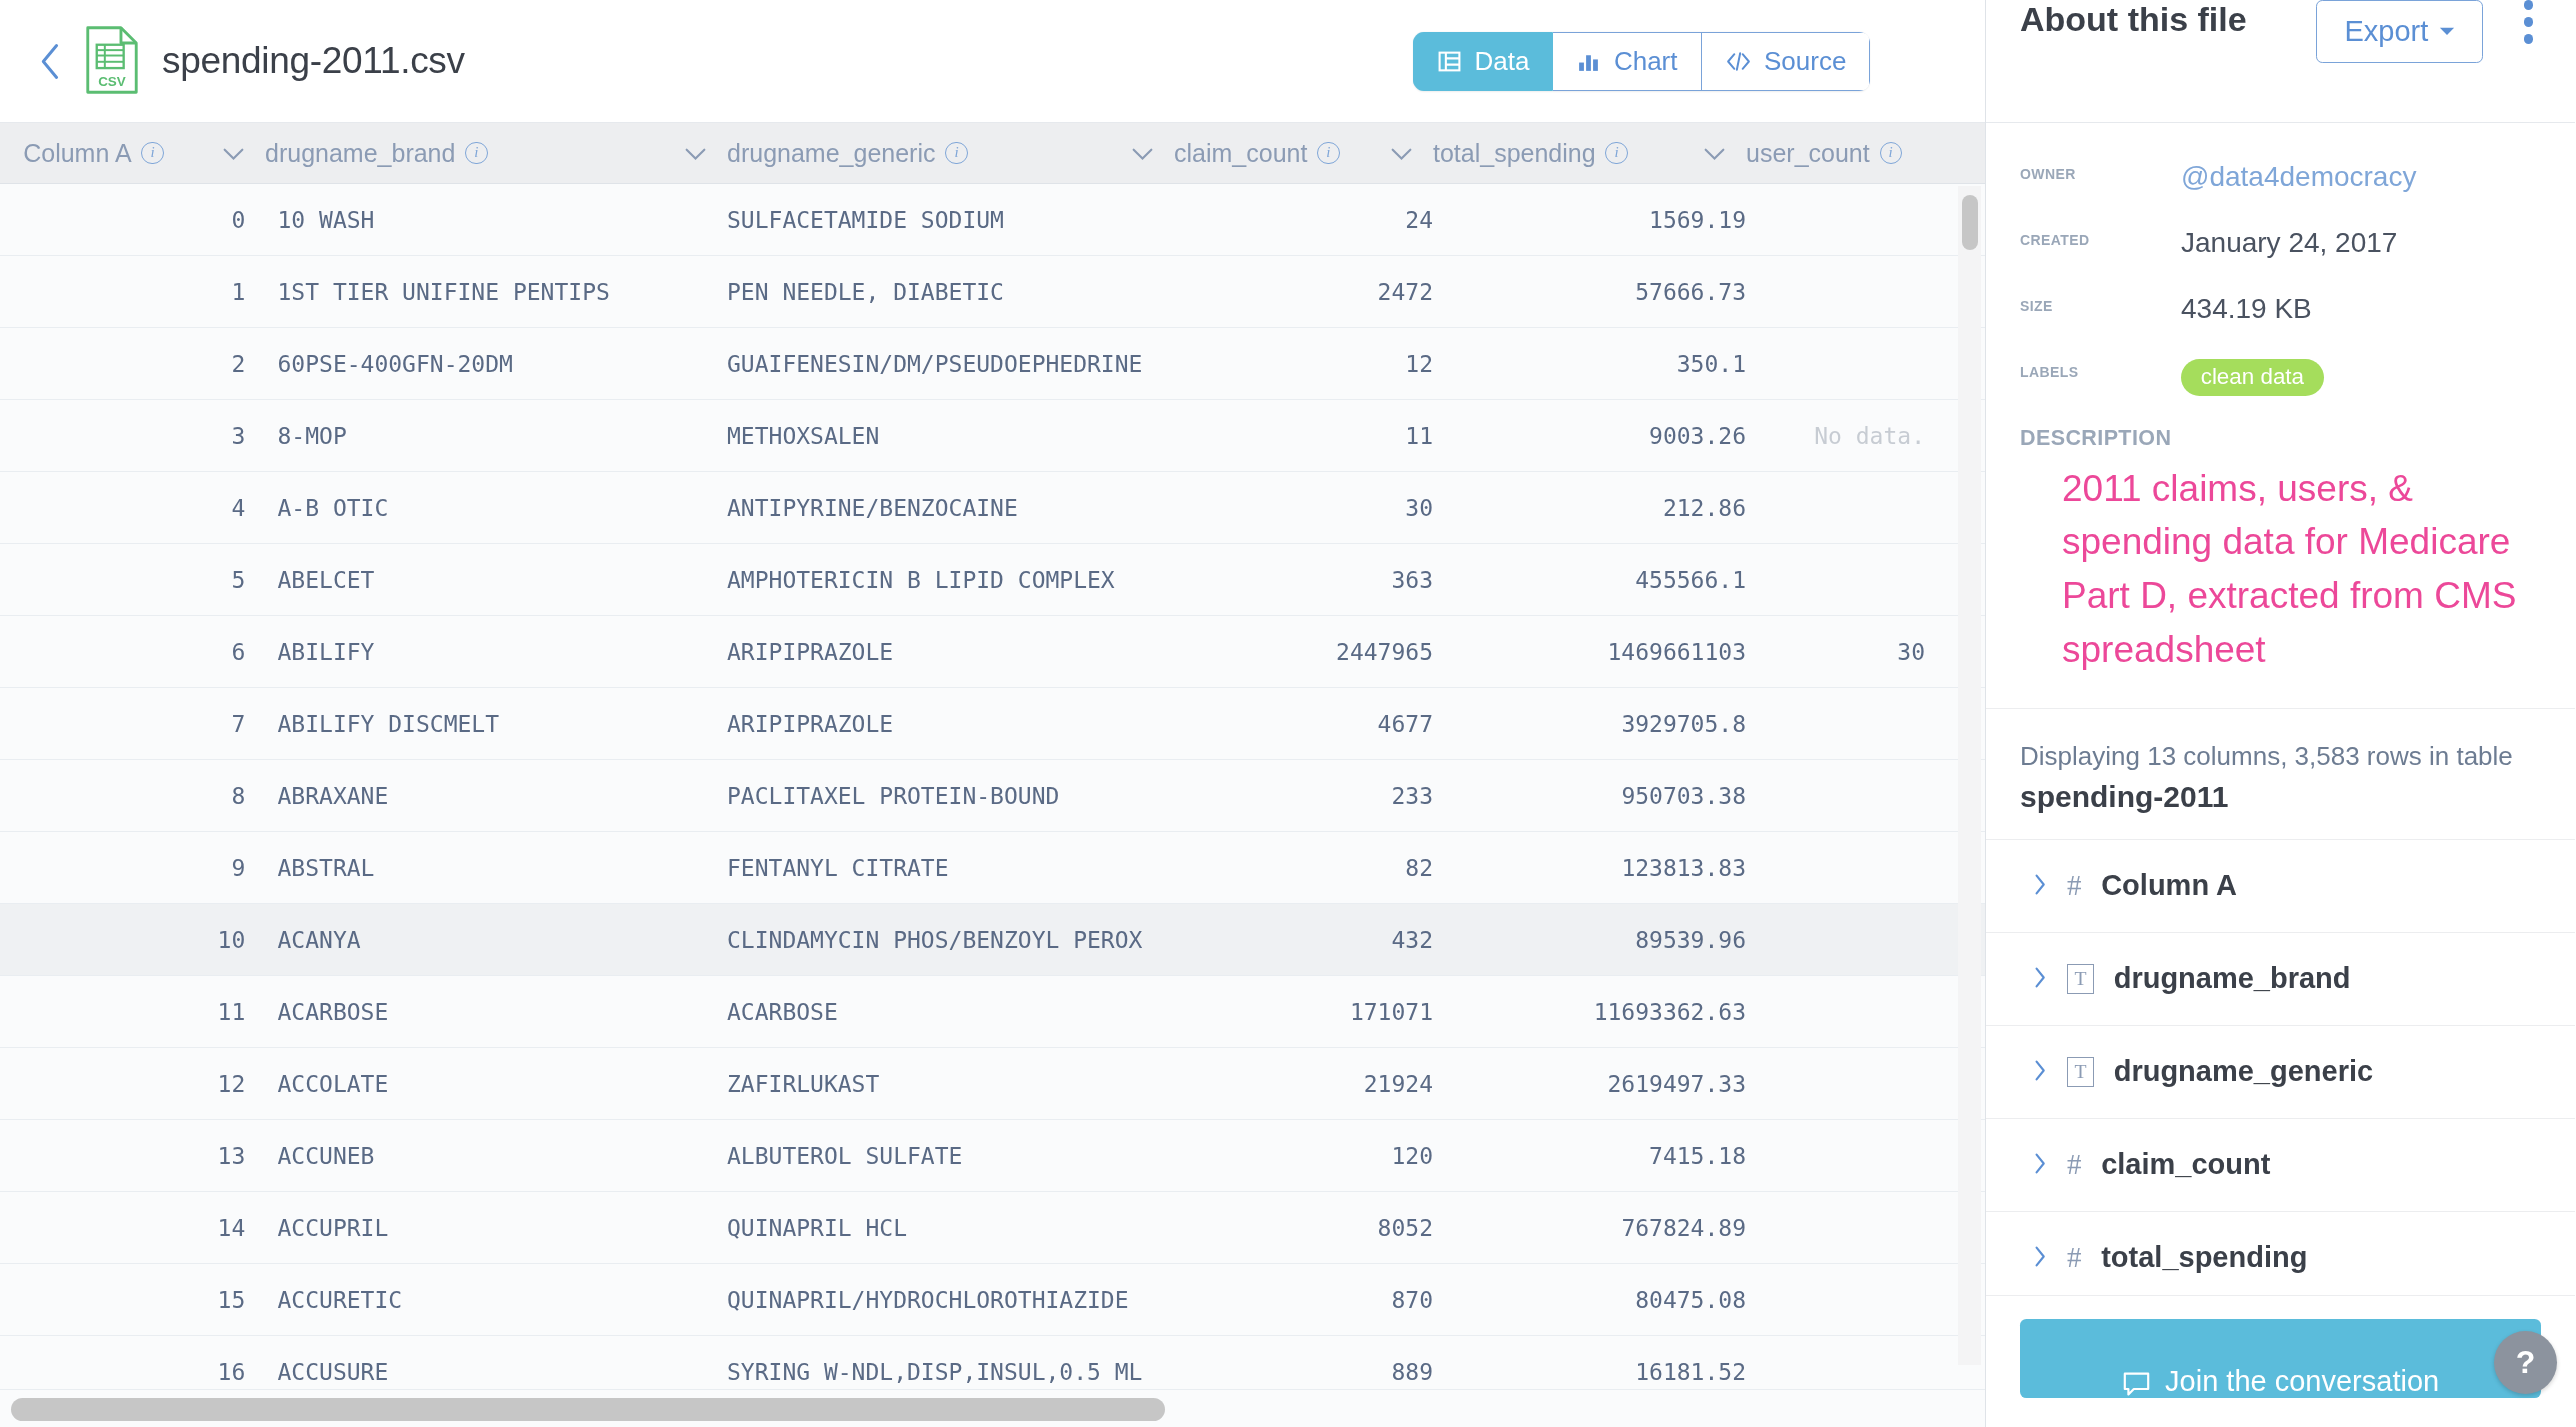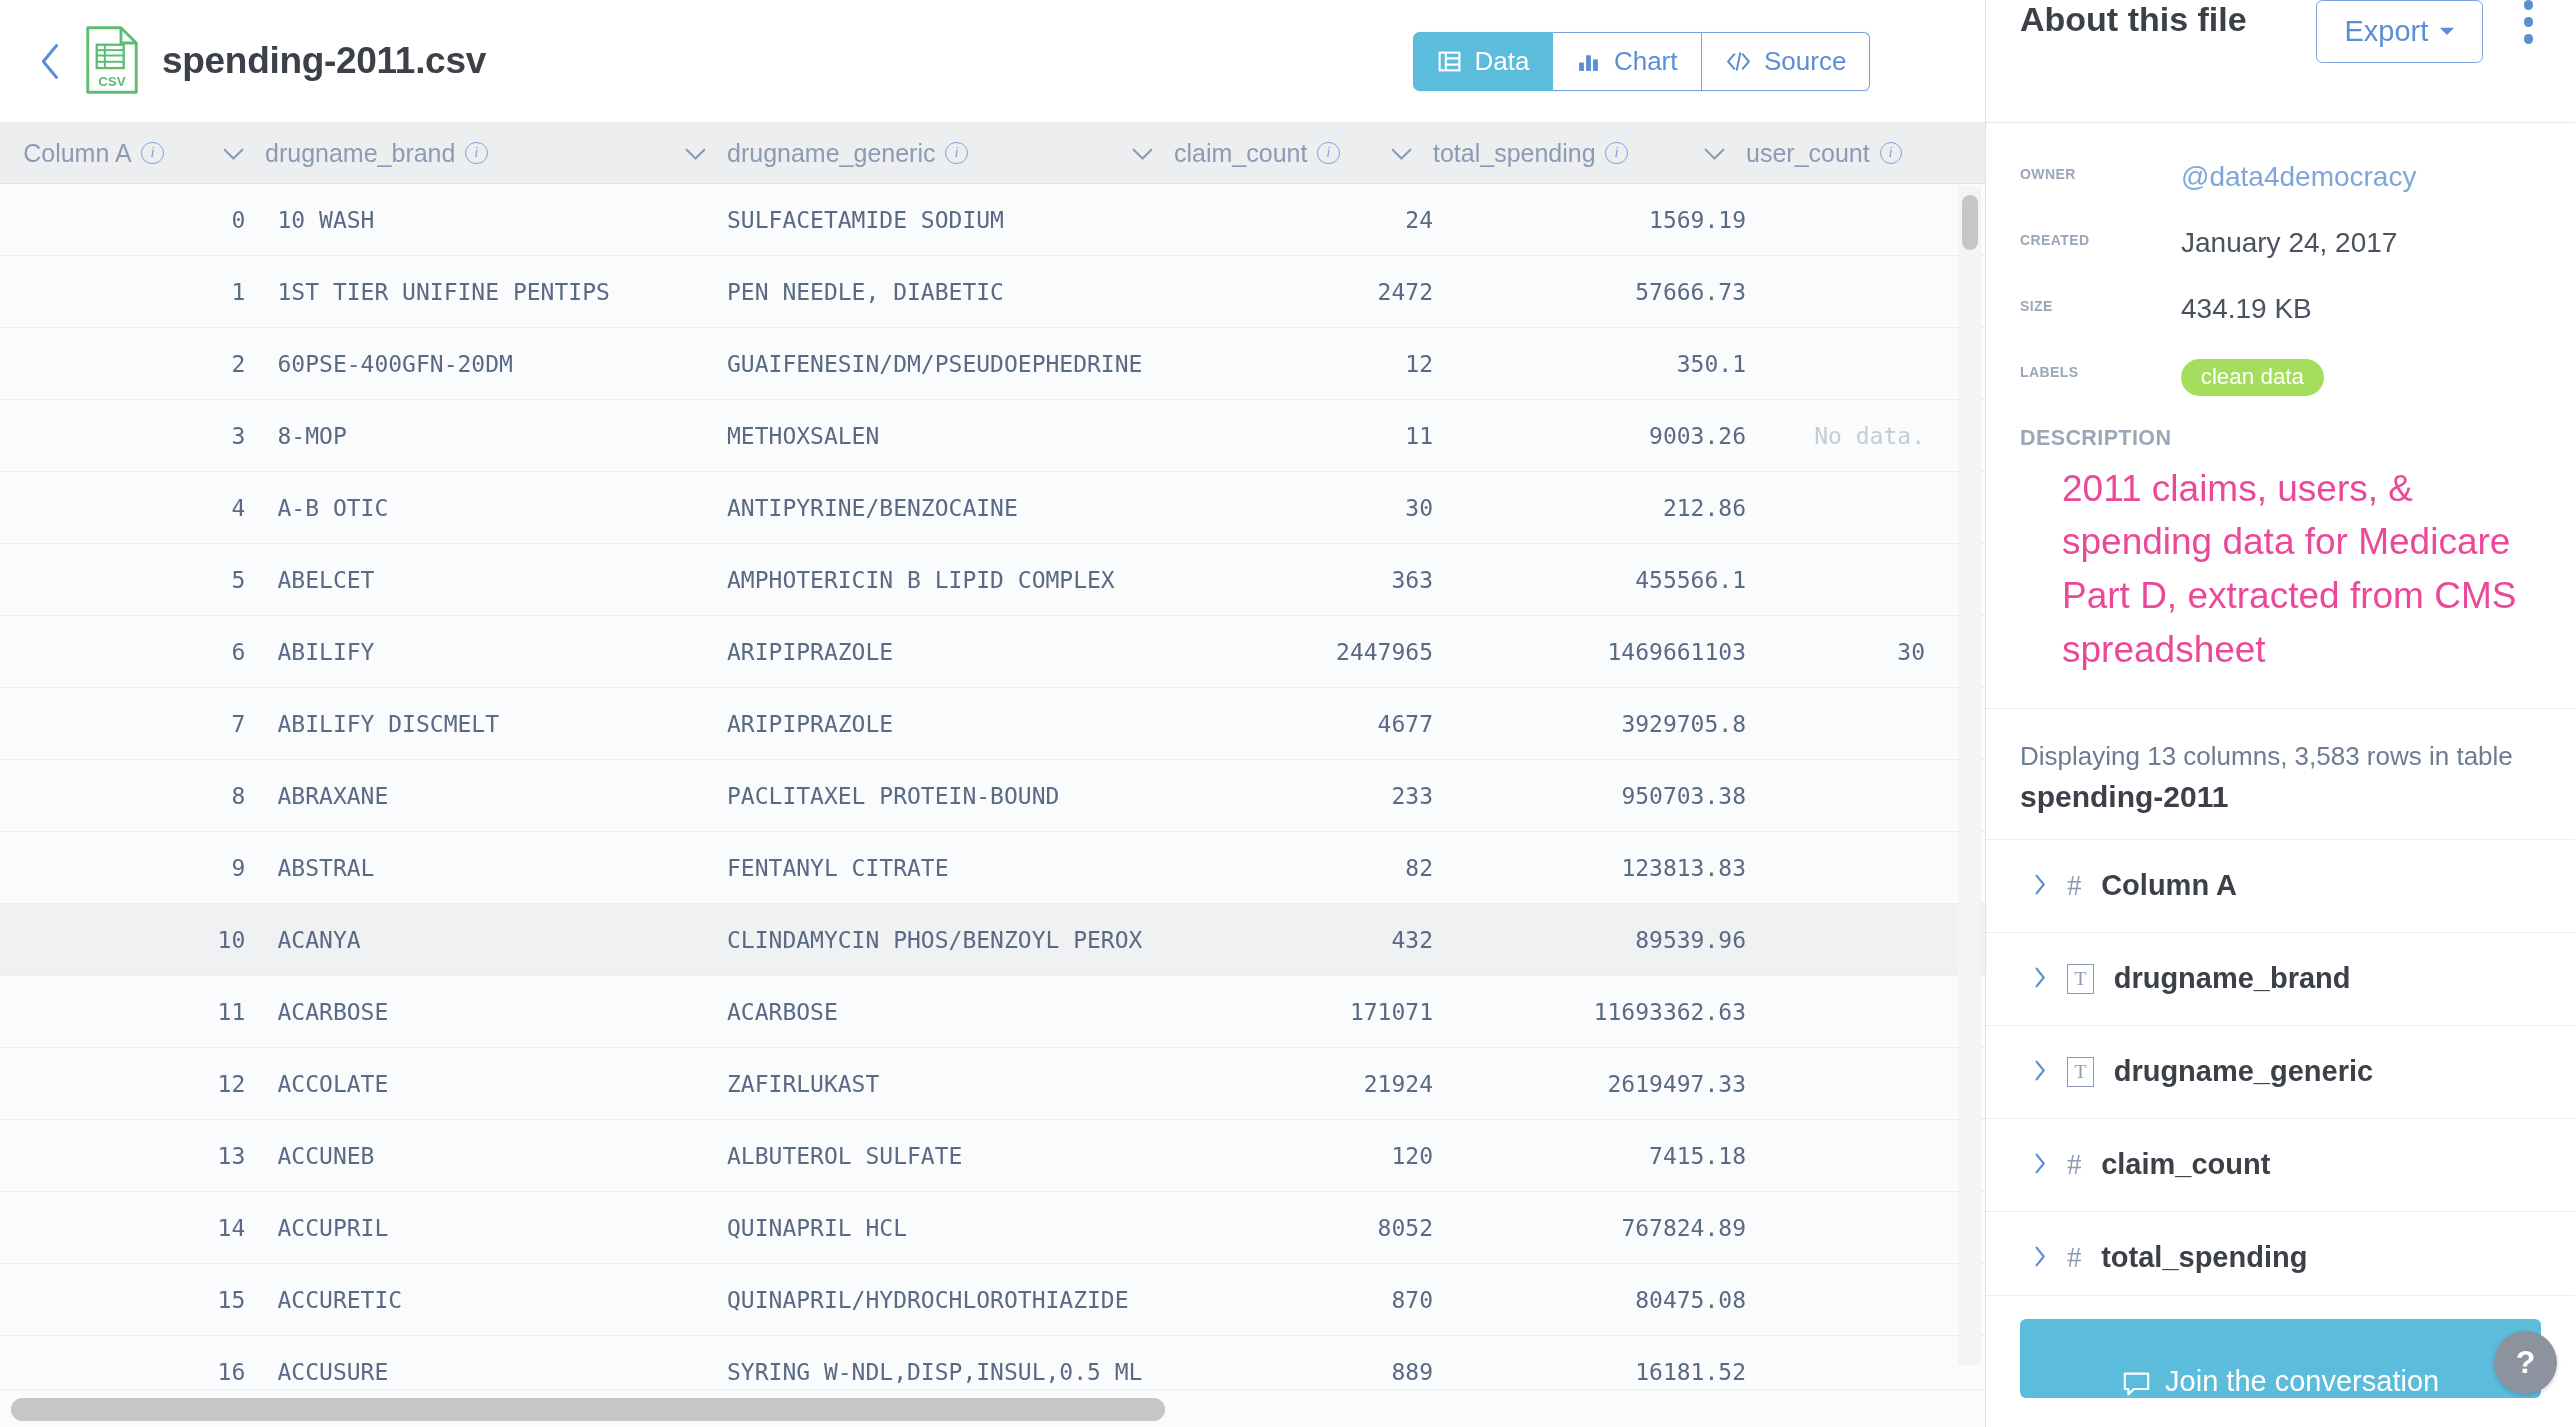--- a/index.html
+++ b/index.html
@@ -29,27 +29,27 @@
     position: relative;
   }
   .back-chevron {
     width: 39px; height: 39px;
     display: flex; align-items: center; justify-content: center;
     cursor: pointer; flex: 0 0 auto;
     margin-right: 16px;
   }
   .csv-icon { flex: 0 0 auto; margin-right: 23px; }
   .file-title {
-    font-size: 37px; font-weight: bold; color: #3b4049;
+    font-size: 37px; font-weight: normal; color: #3b4049;
     letter-spacing: -0.3px; white-space: nowrap;
   }
 
   .tabgroup {
     position: absolute; left: 1413px; top: 32px;
-    display: flex; border-radius: 1px; overflow: hidden;
+    display: flex; border-radius: 11px; overflow: hidden;
     box-shadow: 0 0.9px 1.8px rgba(0,0,0,.07);
   }
   .tab {
     display: flex; align-items: center; gap: 12.5px;
     height: 59px; padding: 0 23px;
     font-size: 26px; color: #5b8fd4;
     background: #fff; border: 1.8px solid #7aa3d9; border-left: none;
     cursor: pointer; white-space: nowrap;
   }
   .tab:first-child { border-left: 1.8px solid #7aa3d9; border-radius: 6.3px 0 0 6.3px; }

